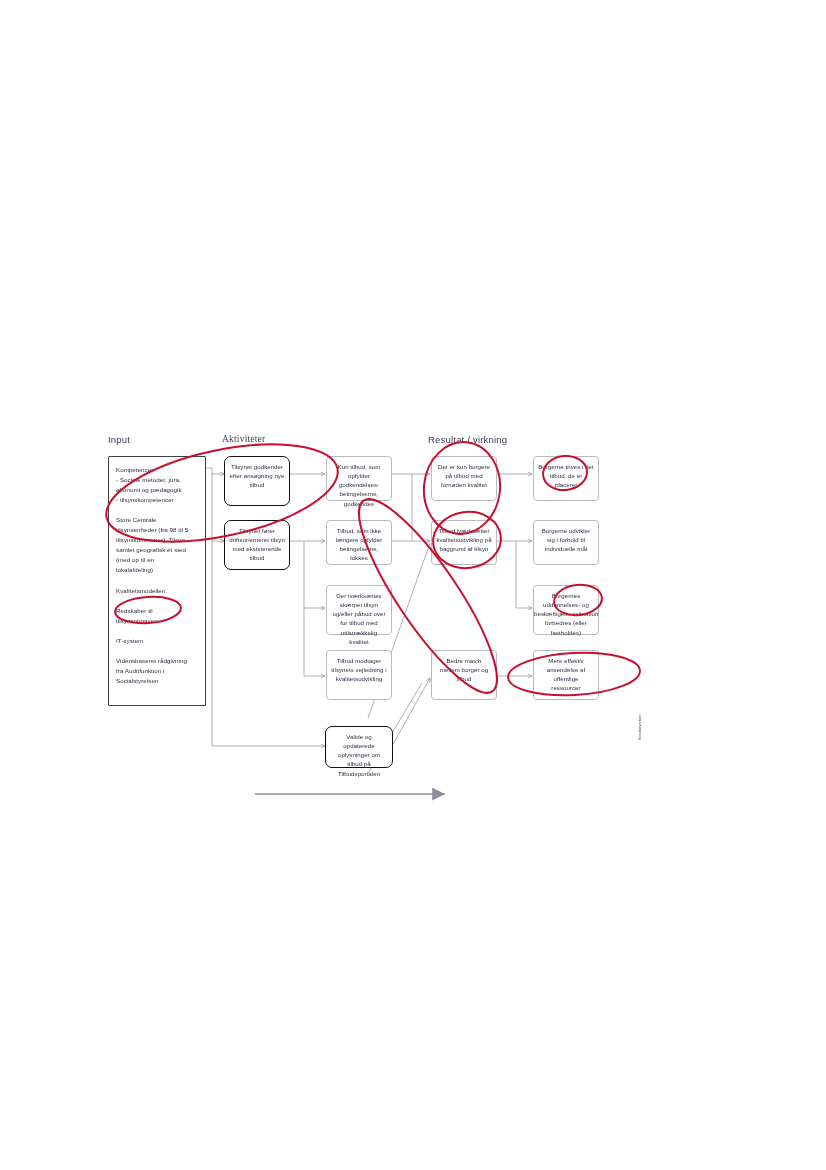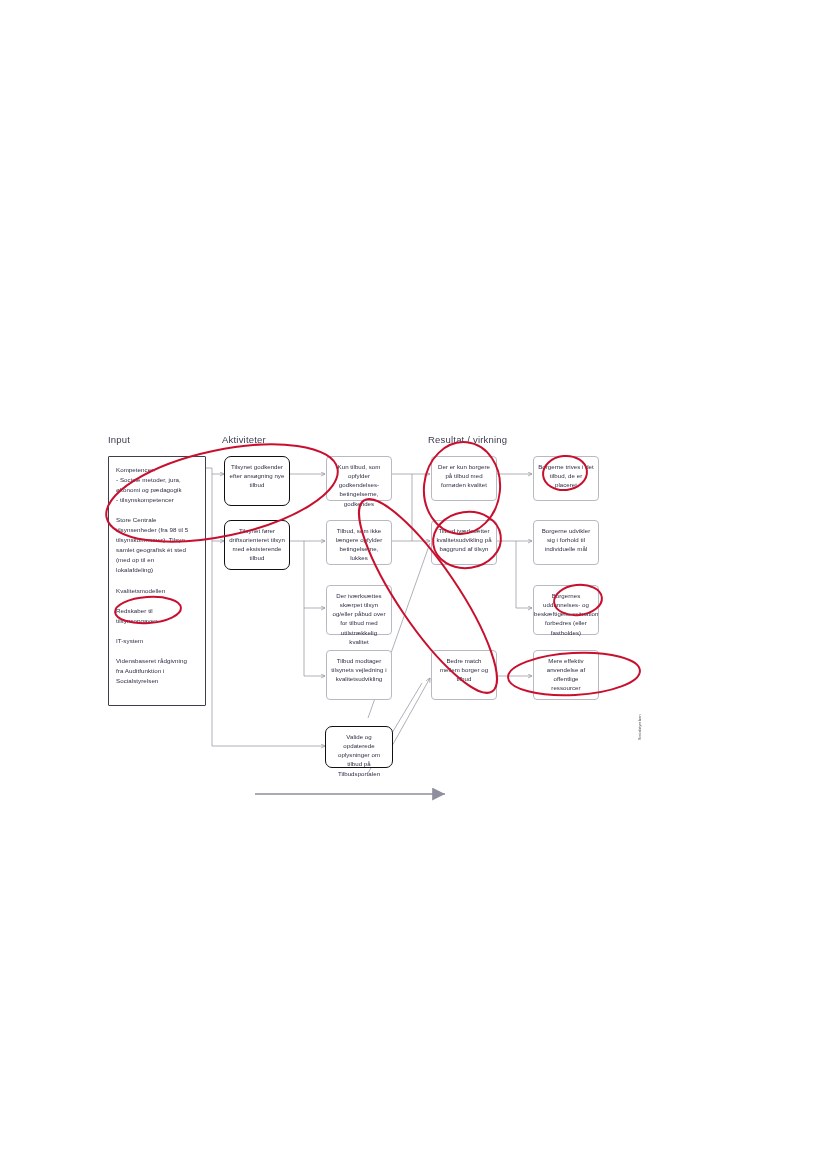--- a/index.html
+++ b/index.html
@@ -23,21 +23,21 @@
 
   
   .col-head{
     position:absolute;
     font-size:9.5px;
     color:#3b3b4f;
     letter-spacing:.2px;
     white-space:nowrap;
   }
   .ch-input{left:8px;top:6px;}
-  .ch-akt{left:122px;top:6px;}
+  .ch-akt{left:122px;top:6px;font-family:Liberation Serif, serif;}
   .ch-res{left:328px;top:6px;}
 
   
   .node{
     position:absolute;
     box-sizing:border-box;
     background:#ffffff;
     display:flex;
     align-items:flex-start;
     justify-content:center;

